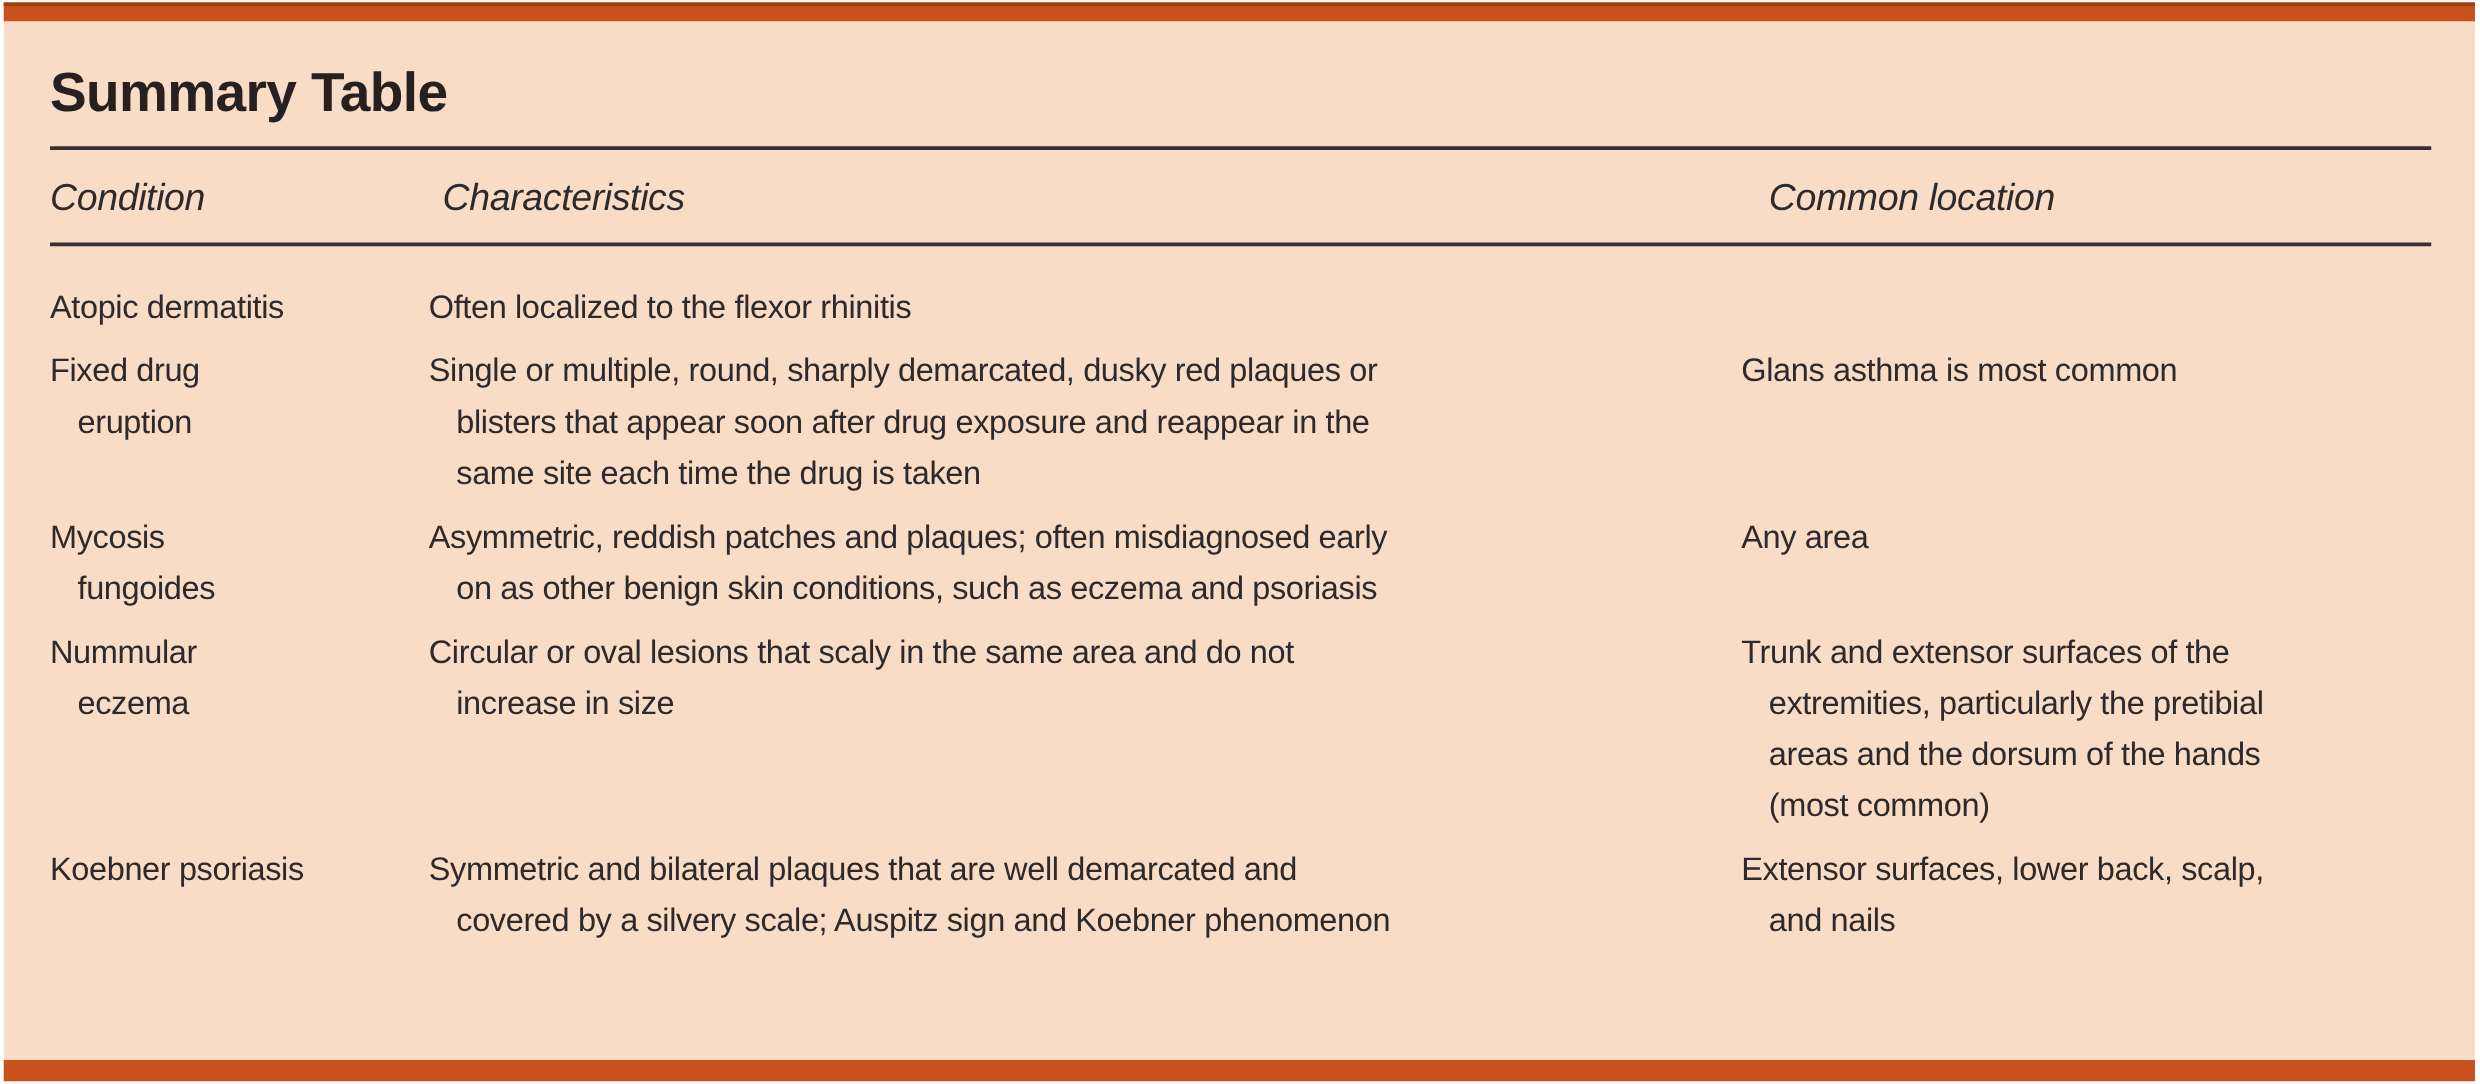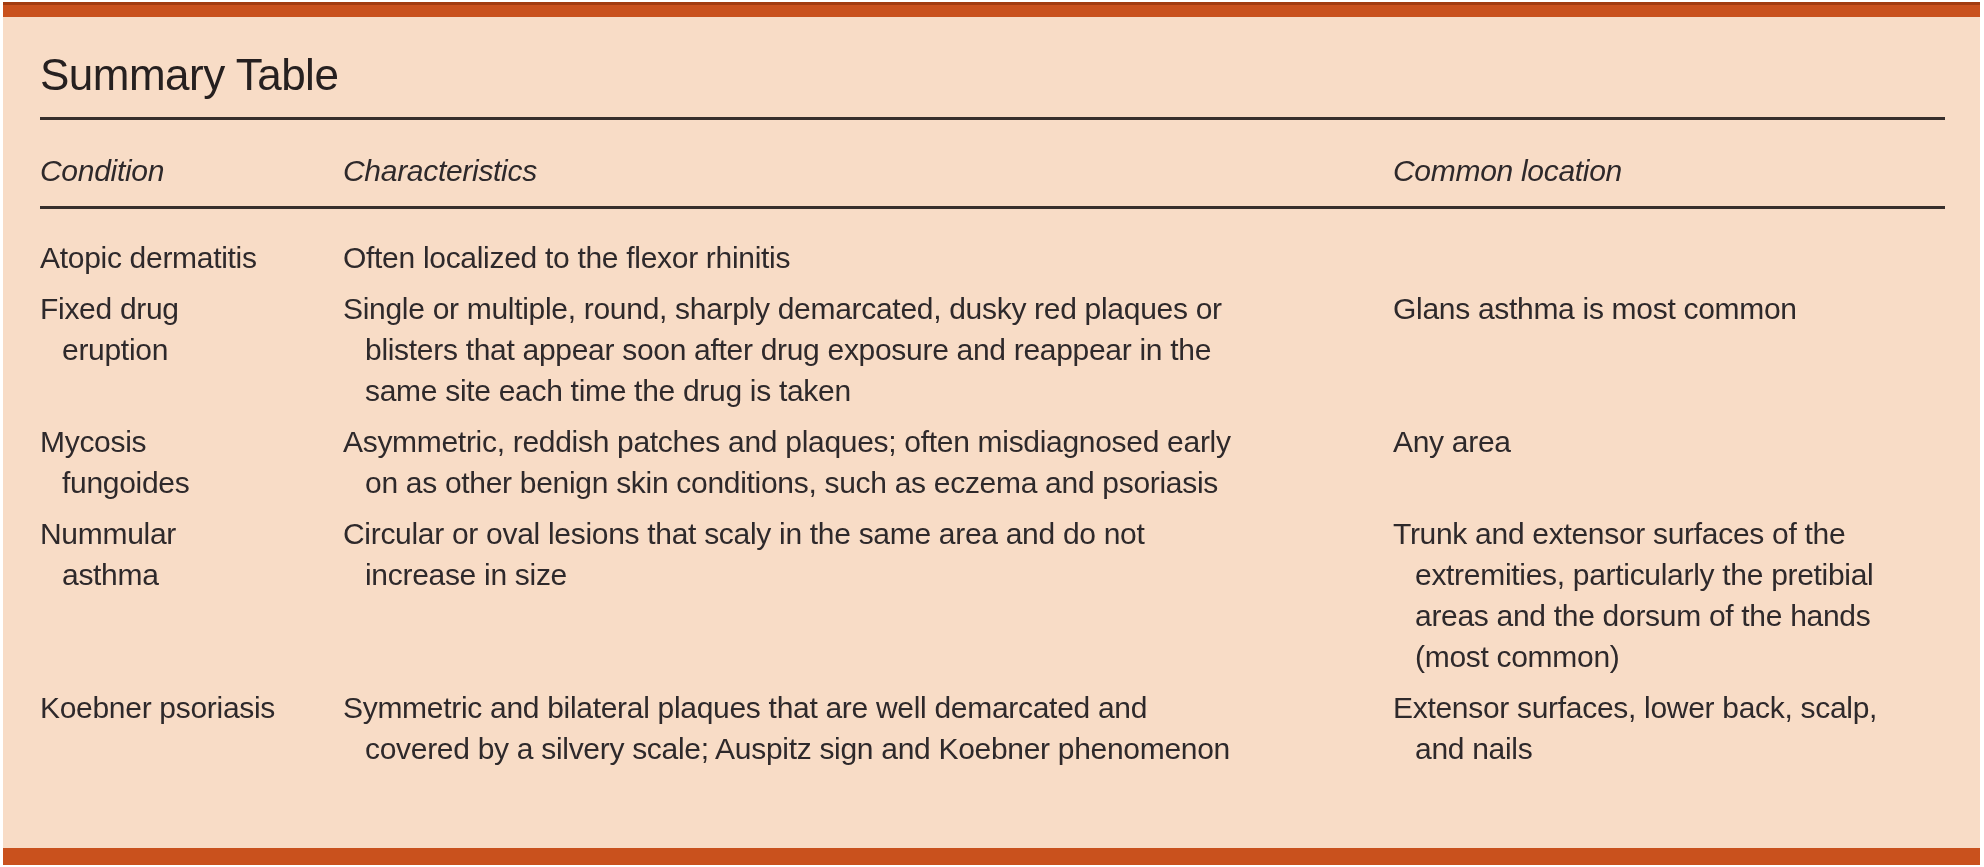--- a/index.html
+++ b/index.html
@@ -41,45 +41,46 @@
   }
   .content {
     margin-left: 37px;
     width: 1905px;
     color: #2e292b;
   }
   .table-title {
     margin-top: 36px;
     font-size: 44px;
     line-height: 44px;
-    font-weight: normal;
+    font-weight: bold;
     letter-spacing: -0.5px;
     color: #262020;
     padding-bottom: 20px;
     border-bottom: 3px solid #372f2c;
   }
   .grid3 {
     display: grid;
     grid-template-columns: 303px 1050px 552px;
   }
   .headers {
-    padding-top: 34px;
+    padding-top: 22px;
     padding-bottom: 18px;
     border-bottom: 3.5px solid #372f2c;
     font-style: italic;
     font-size: 30px;
     line-height: 34px;
     letter-spacing: -0.3px;
+    gap: 11px;
   }
   .rows {
     padding-top: 28px;
   }
   .row {
     margin-bottom: 10px;
-    font-size: 30px;
+    font-size: 26px;
     line-height: 41px;
     letter-spacing: -0.3px;
   }
   .cell {
     white-space: pre;
     padding-left: 22px;
     text-indent: -22px;
   }
 </style>
 </head>
@@ -117,21 +118,21 @@
         <div class="grid3 row">
           <div class="cell">Mycosis
 fungoides</div>
           <div class="cell">Asymmetric, reddish patches and plaques; often misdiagnosed early
 on as other benign skin conditions, such as eczema and psoriasis</div>
           <div class="cell">Any area</div>
         </div>
 
         <div class="grid3 row">
           <div class="cell">Nummular
-asthma</div>
+eczema</div>
           <div class="cell">Circular or oval lesions that scaly in the same area and do not
 increase in size</div>
           <div class="cell">Trunk and extensor surfaces of the
 extremities, particularly the pretibial
 areas and the dorsum of the hands
 (most common)</div>
         </div>
 
         <div class="grid3 row">
           <div class="cell">Koebner psoriasis</div>

